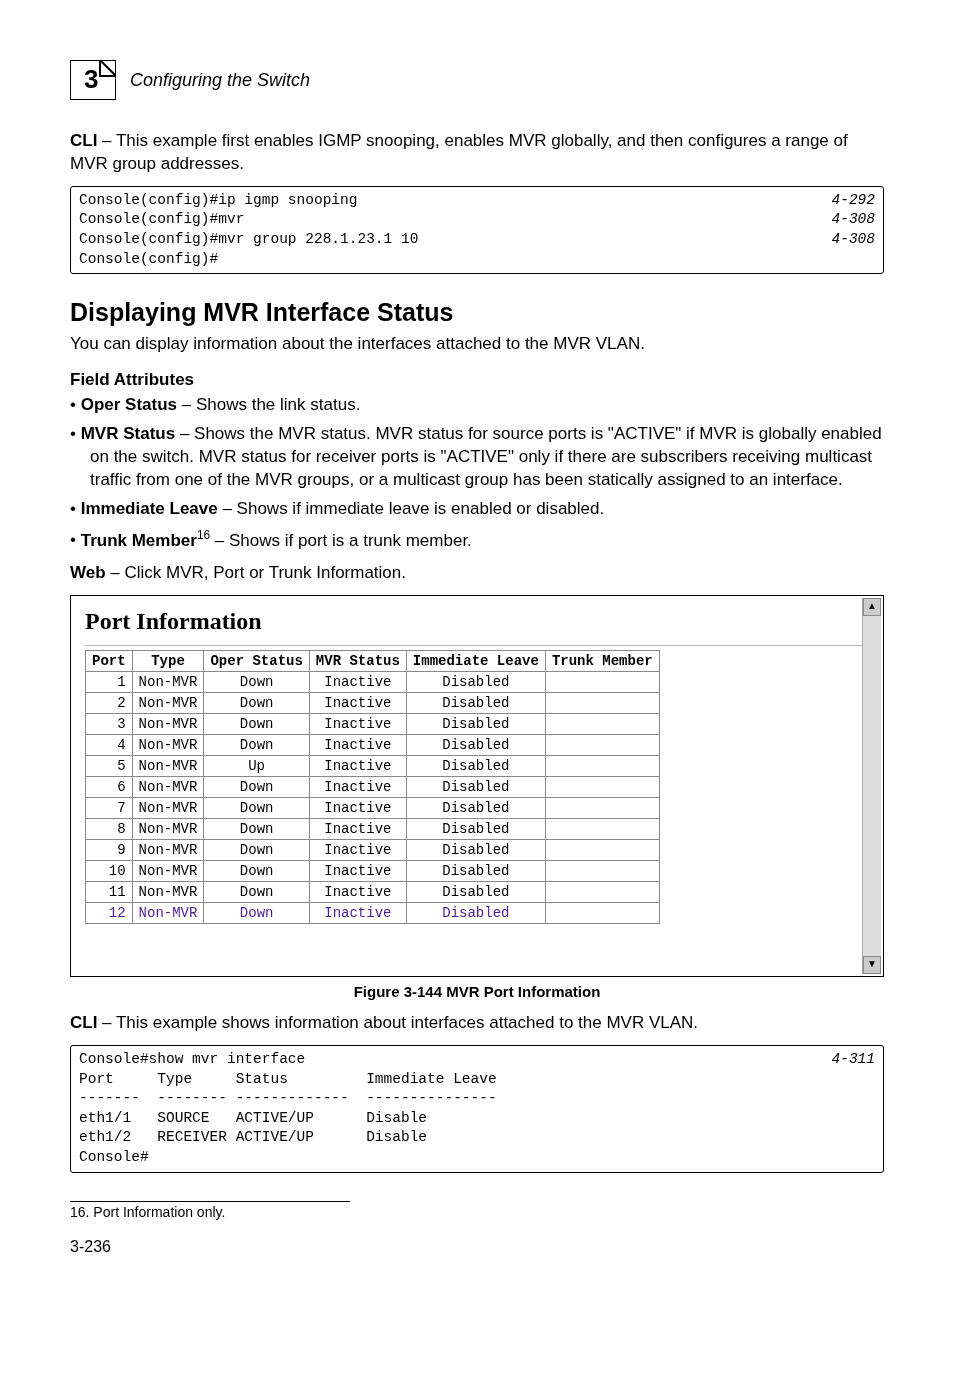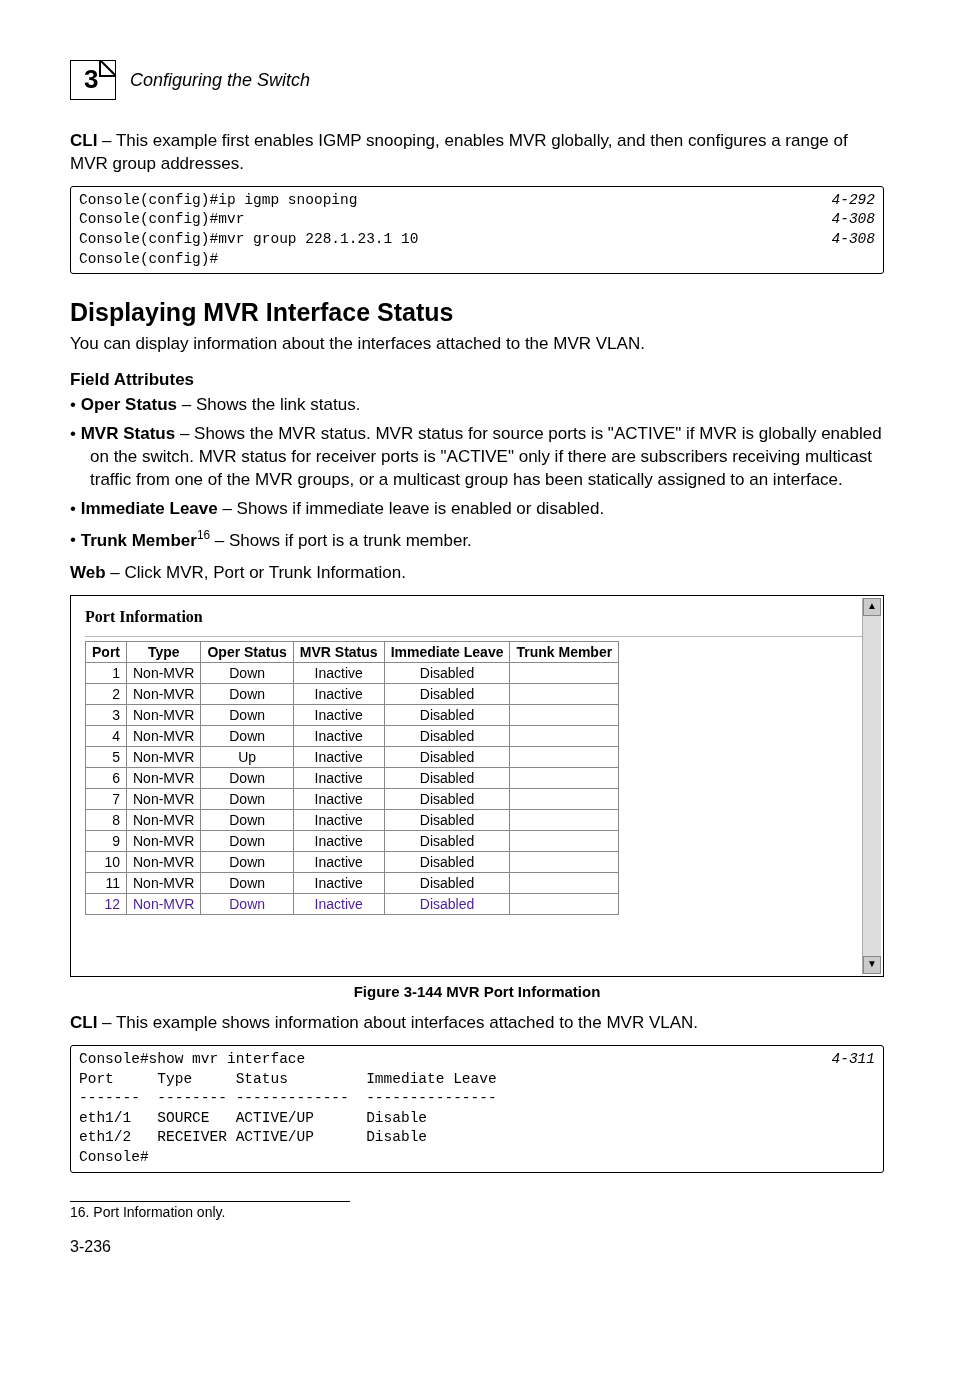--- a/index.html
+++ b/index.html
@@ -104,32 +104,32 @@
     position: relative;
     height: 380px;
     overflow: hidden;
     background: #fff;
   }
   .ss-inner {
     padding: 12px 14px 0 14px;
   }
   .ss-title {
     font-family: "Times New Roman", serif;
-    font-size: 16px;
+    font-size: 24px;
     font-weight: bold;
     margin-bottom: 10px;
   }
   .ss-hr {
     border: none;
     border-top: 1px solid #bbb;
     margin: 0 0 4px 0;
   }
   table.ss-table {
     border-collapse: collapse;
-    font-family: Liberation Sans, sans-serif;
+    font-family: Liberation Mono, monospace;
     font-size: 14px;
   }
   table.ss-table th, table.ss-table td {
     border: 1px solid #888;
     padding: 2px 6px;
     text-align: center;
     white-space: nowrap;
     background: #fff;
   }
   table.ss-table th {

